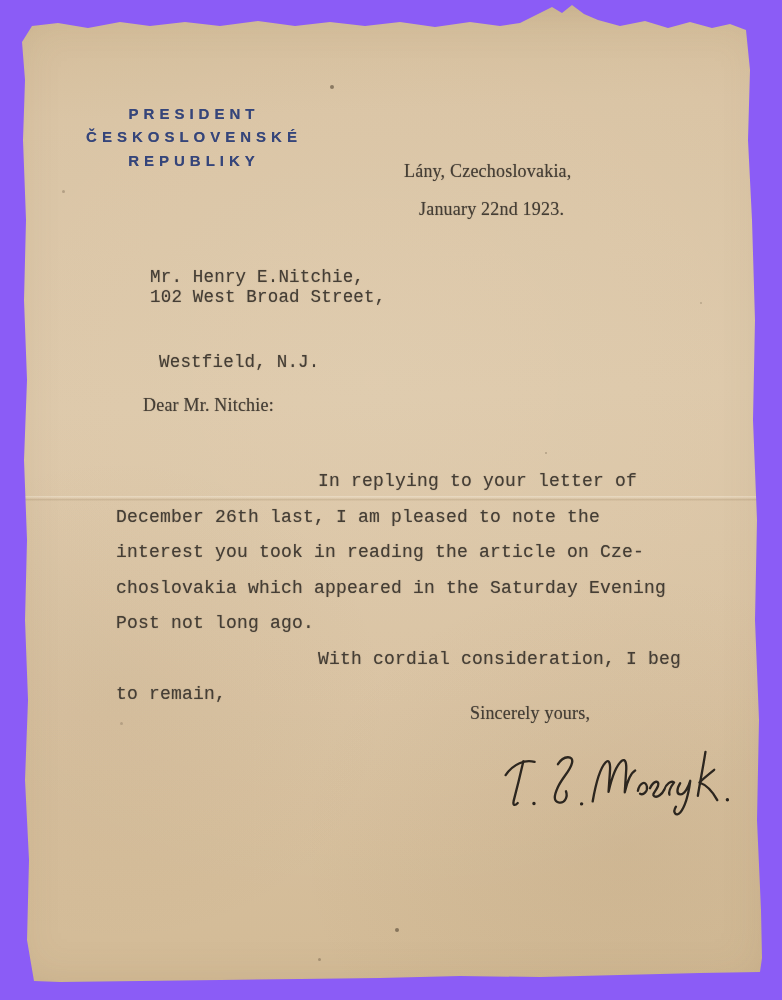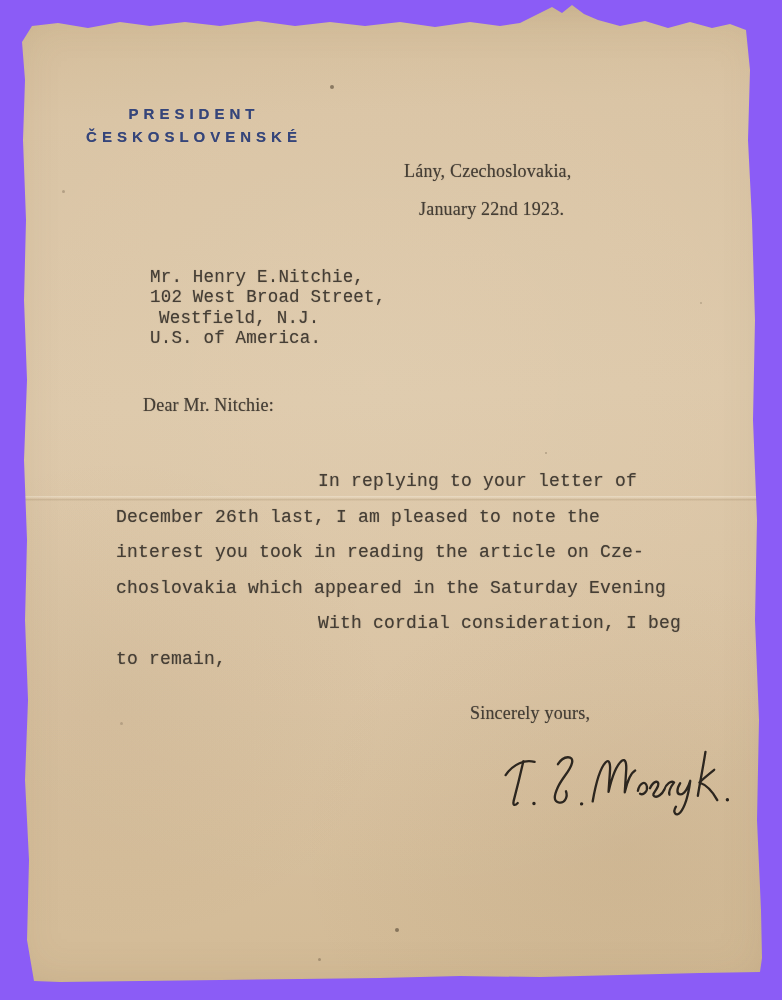--- a/index.html
+++ b/index.html
@@ -63,21 +63,21 @@
     text-shadow:0 0 .6px rgba(53,69,122,.6);
   }
   .date-line1{left:404px;top:161px;}
   .date-line2{left:419px;top:199px;}
   .recipient{position:absolute;left:150px;top:267px;}
   .recipient .typed-line{
     position:relative;display:block;
     color:#453e35;font-size:17.5px;line-height:20.4px;letter-spacing:.2px;
     white-space:pre;text-shadow:0 0 1px rgba(69,62,53,.5);
   }
-  .recipient .inset{padding-left:9px;}
+  .recipient .inset{padding-left:9px;margin-top:44px;}
   .salutation{left:143px;top:395px;}
   .body-block{position:absolute;left:116px;top:471px;width:580px;}
   .body-line{
     display:block;height:35.5px;
     color:#453e35;font-size:18px;letter-spacing:.2px;white-space:pre;
     text-shadow:0 0 1px rgba(69,62,53,.55);
   }
   .body-line.indent{padding-left:202px;}
   .closing{left:470px;top:703px;}
   .signature{
@@ -90,39 +90,40 @@
 </style>
 </head>
 <body>
 
 <div class="scan">
   <div class="paper">
 
     <div class="letterhead">
       <div>PRESIDENT</div>
       <div>ČESKOSLOVENSKÉ</div>
+      <div>REPUBLIKY</div>
     </div>
 
     <div class="typed date-line1">Lány, Czechoslovakia,</div>
     <div class="typed date-line2">January 22nd 1923.</div>
 
     <div class="recipient">
       <span class="typed-line">Mr. Henry E.Nitchie,</span>
       <span class="typed-line">102 West Broad Street,</span>
       <span class="typed-line inset">Westfield, N.J.</span>
-      <span class="typed-line">U.S. of America.</span>
     </div>
 
     <div class="typed salutation">Dear Mr. Nitchie:</div>
 
     <div class="body-block">
       <span class="body-line indent">In replying to your letter of</span>
       <span class="body-line">December 26th last, I am pleased to note the</span>
       <span class="body-line">interest you took in reading the article on Cze-</span>
       <span class="body-line">choslovakia which appeared in the Saturday Evening</span>
+      <span class="body-line">Post not long ago.</span>
       <span class="body-line indent">With cordial consideration, I beg</span>
       <span class="body-line">to remain,</span>
     </div>
 
     <div class="typed closing">Sincerely yours,</div>
 
     <div class="signature" role="img" aria-label="T. G. Masaryk.">
       <svg viewBox="0 0 235 85" xmlns="http://www.w3.org/2000/svg">
 
         <path d="M10,26 C18,15 30,11 39,14"></path>

